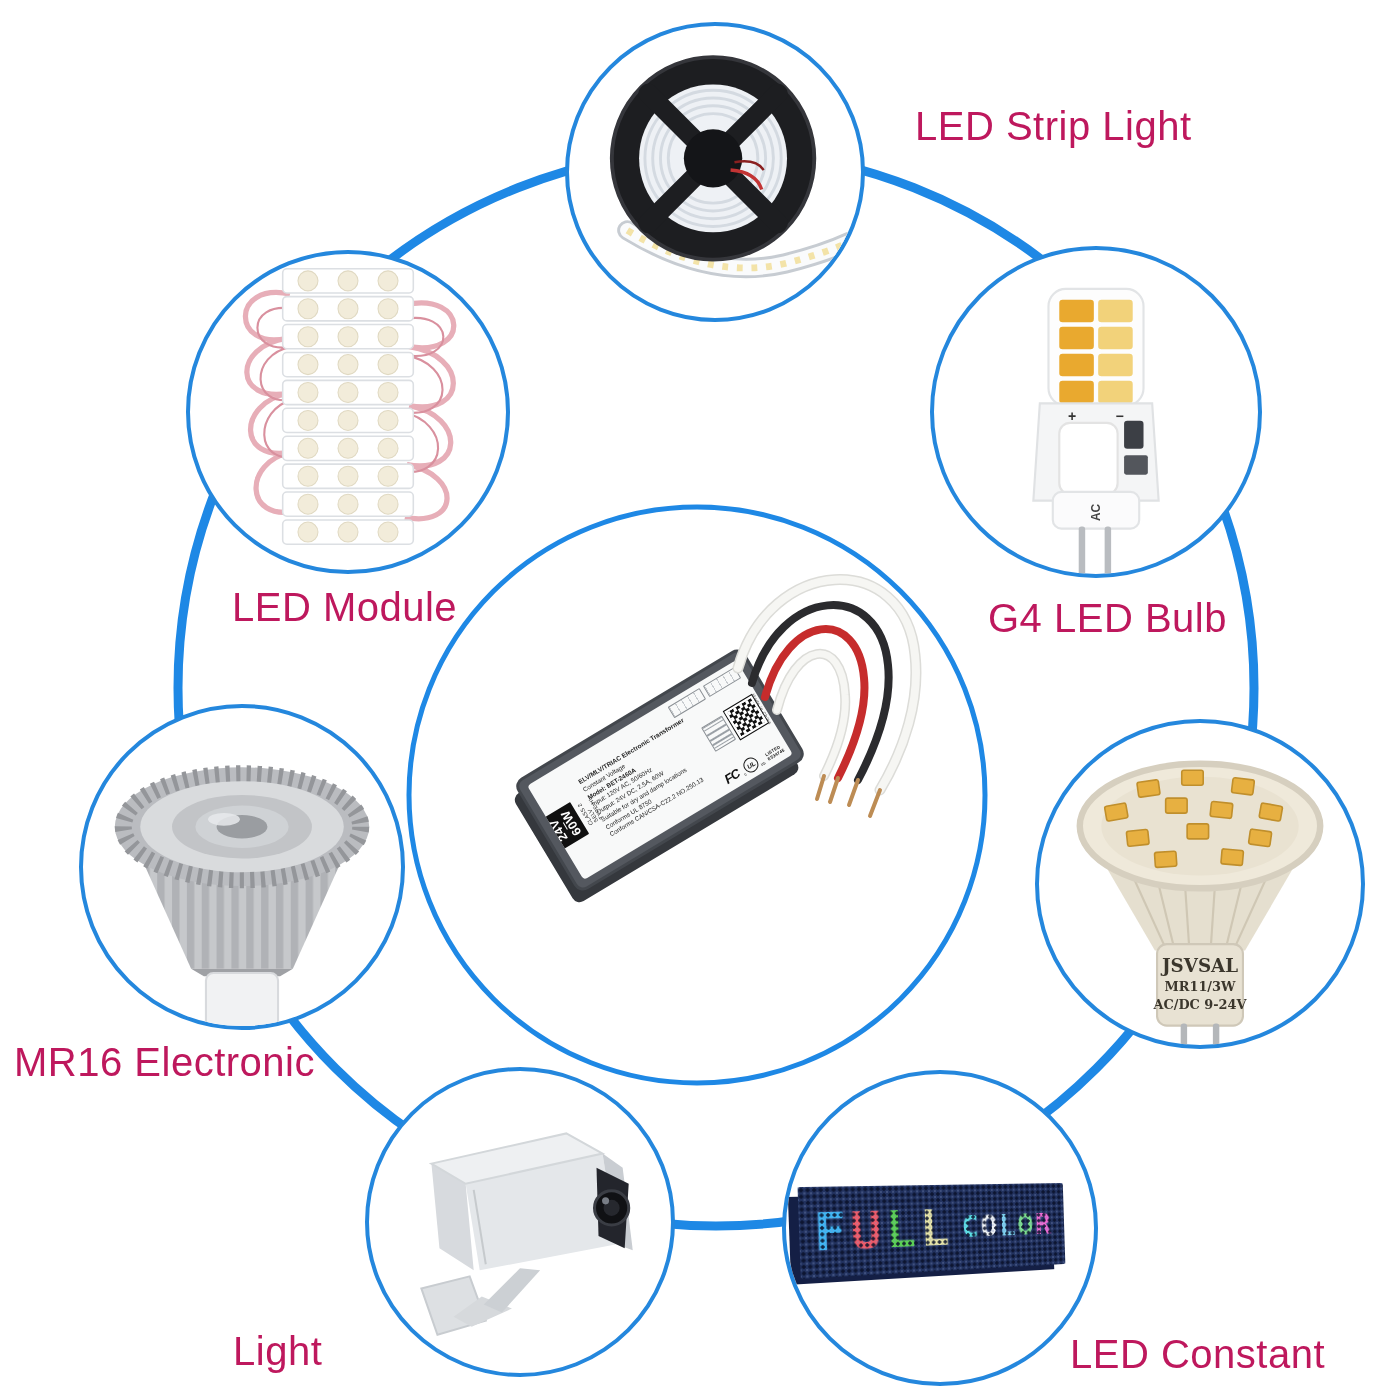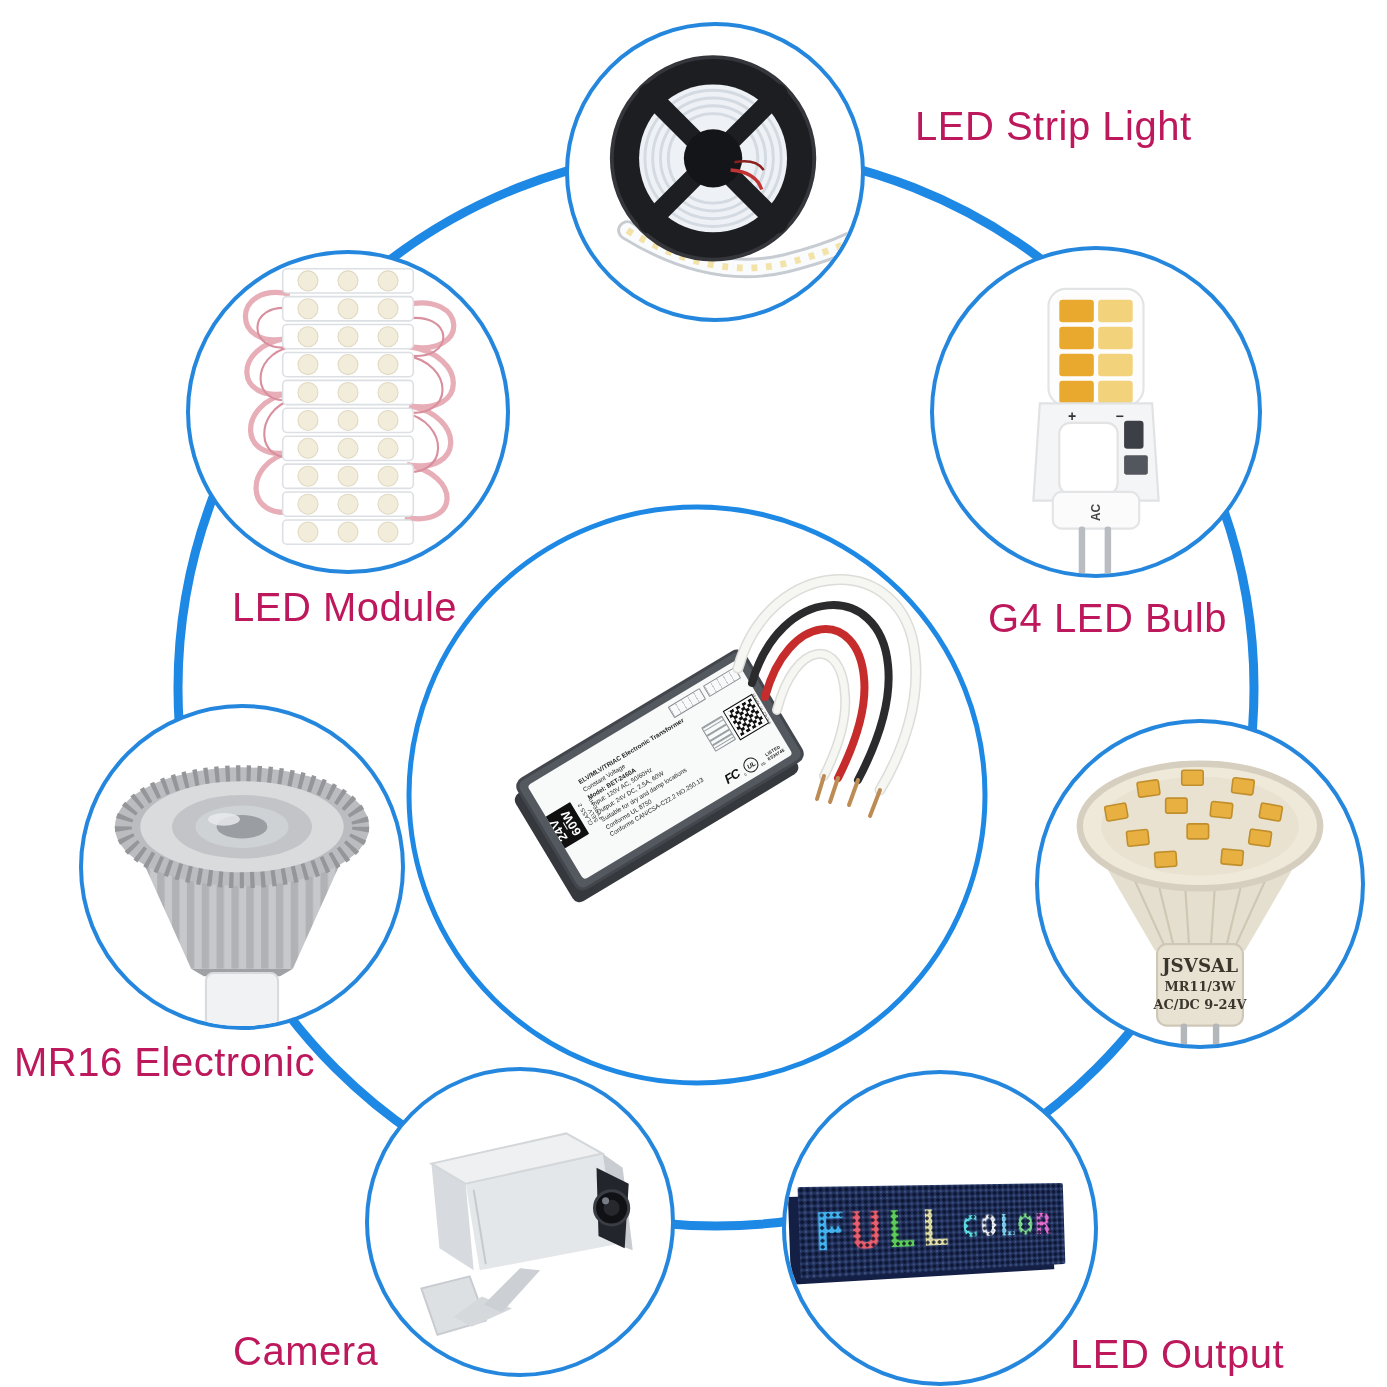--- a/index.html
+++ b/index.html
@@ -405,16 +405,16 @@
         <path d="M 838 778 L 830 802"></path>
         <path d="M 824 776 L 817 799"></path>
       </g>
     </g>
   </svg>
 
   <div class="node-label l-strip">LED Strip Light</div>
   <div class="node-label l-module">LED Module</div>
   <div class="node-label l-g4">G4 LED Bulb</div>
   <div class="node-label l-mr16">MR16 Electronic</div>
-  <div class="node-label l-camera">Camera</div>
-  <div class="node-label l-display">LED Output</div>
+  <div class="node-label l-camera">Light</div>
+  <div class="node-label l-display">LED Constant</div>
 
 </div>
 
 </body></html>

